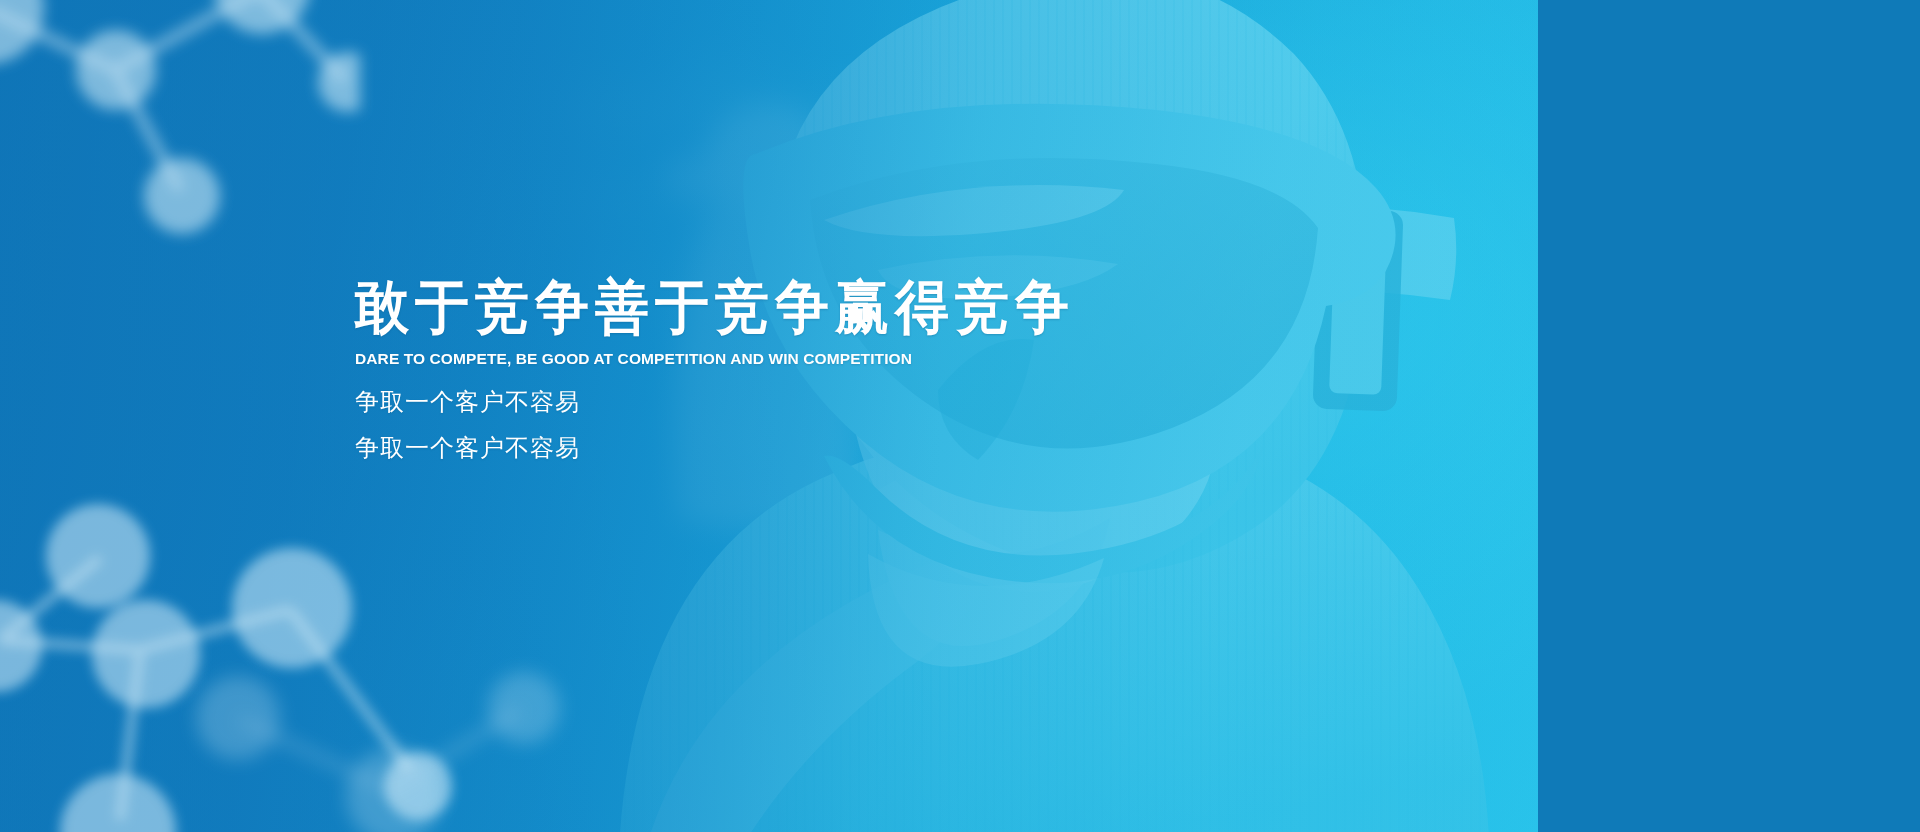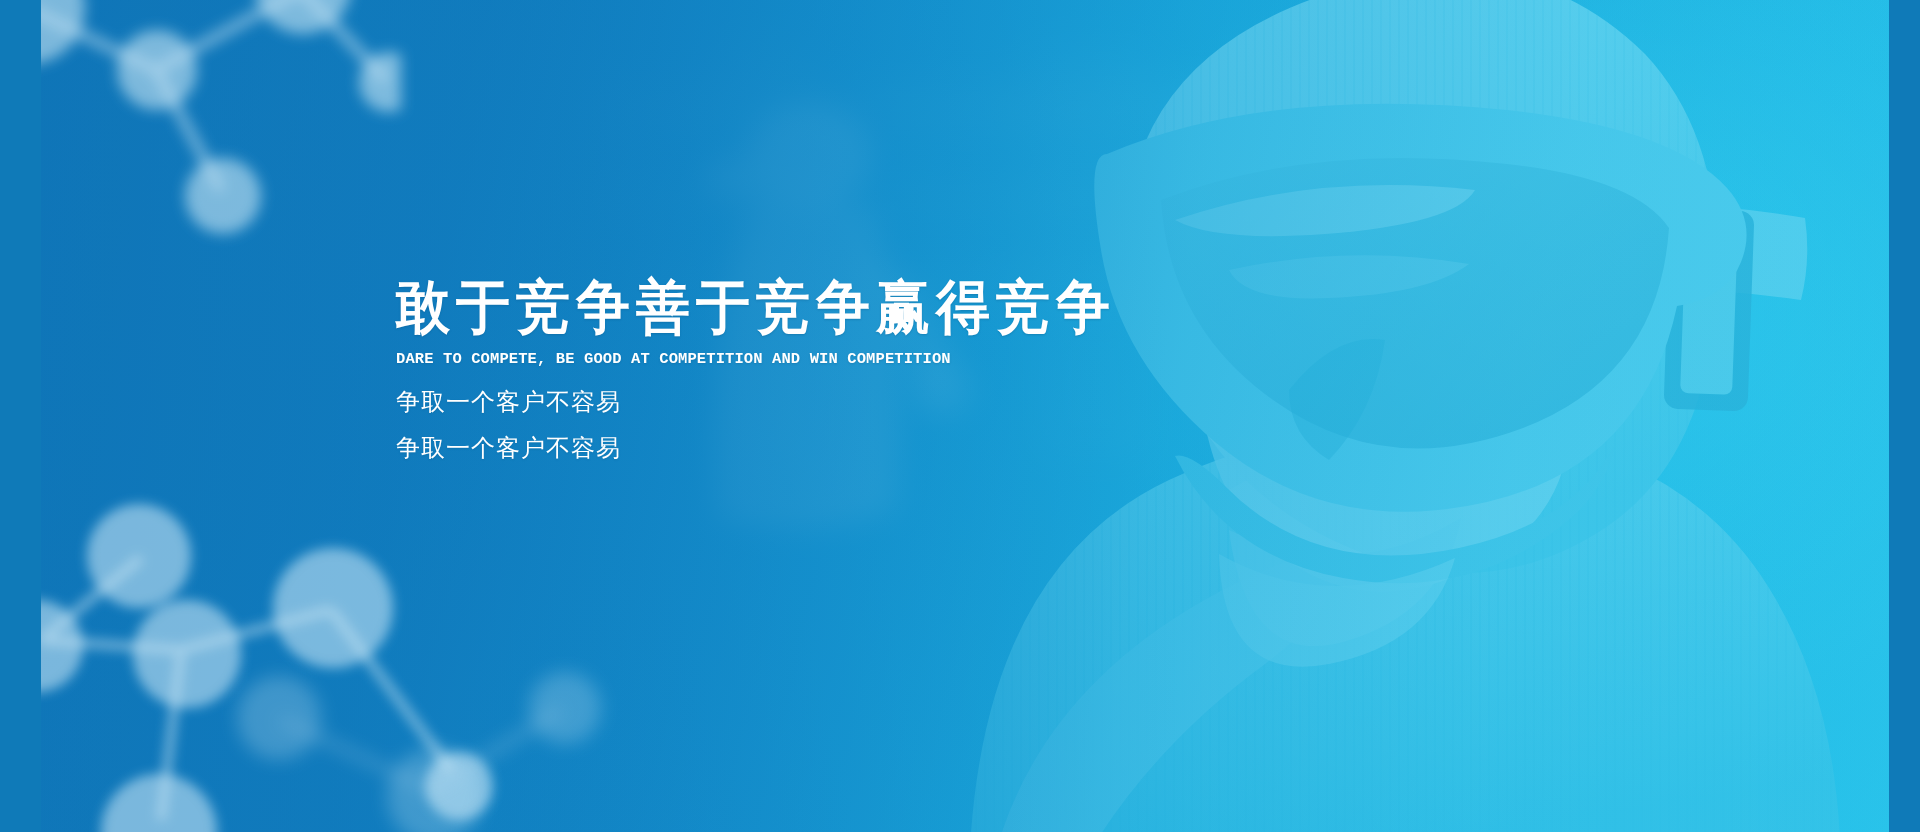--- a/index.html
+++ b/index.html
@@ -1,23 +1,22 @@
 <!DOCTYPE html>
 <html><head>
 <meta charset="utf-8">
 <style>
   * { margin:0; padding:0; box-sizing:border-box; }
   html, body { width:1920px; height:832px; overflow:hidden; background:#0f7ab8; }
 
   .banner{
     position:relative;
-    width:1848px; height:832px;
+    width:1538px; height:832px;
     overflow:hidden;
     font-family:"Liberation Sans","DejaVu Sans",sans-serif;
-    margin-left:41px;
   }
 
   
   .bg-base{
     position:absolute; inset:0;
     background:
       linear-gradient(118deg,
         #1075b8 0%,
         #1280c2 20%,
         #158ccb 40%,
@@ -84,21 +83,21 @@
     font-weight:bold;
     color:#ffffff;
     letter-spacing:6px;
     white-space:nowrap;
     text-shadow:0 1px 2px rgba(10,80,125,.30);
     transform:scaleY(1.08);
     transform-origin:left top;
   }
   .subline{
     margin-top:16px;
-    font-family:Liberation Mono, monospace;
+    font-family:Liberation Sans, sans-serif;
     font-size:15.5px;
     font-weight:bold;
     color:#ffffff;
     letter-spacing:.1px;
     white-space:nowrap;
     text-shadow:0 1px 2px rgba(10,80,125,.25);
   }
   .tagline{
     margin-top:21px;
     font-family:Liberation Serif, serif;

